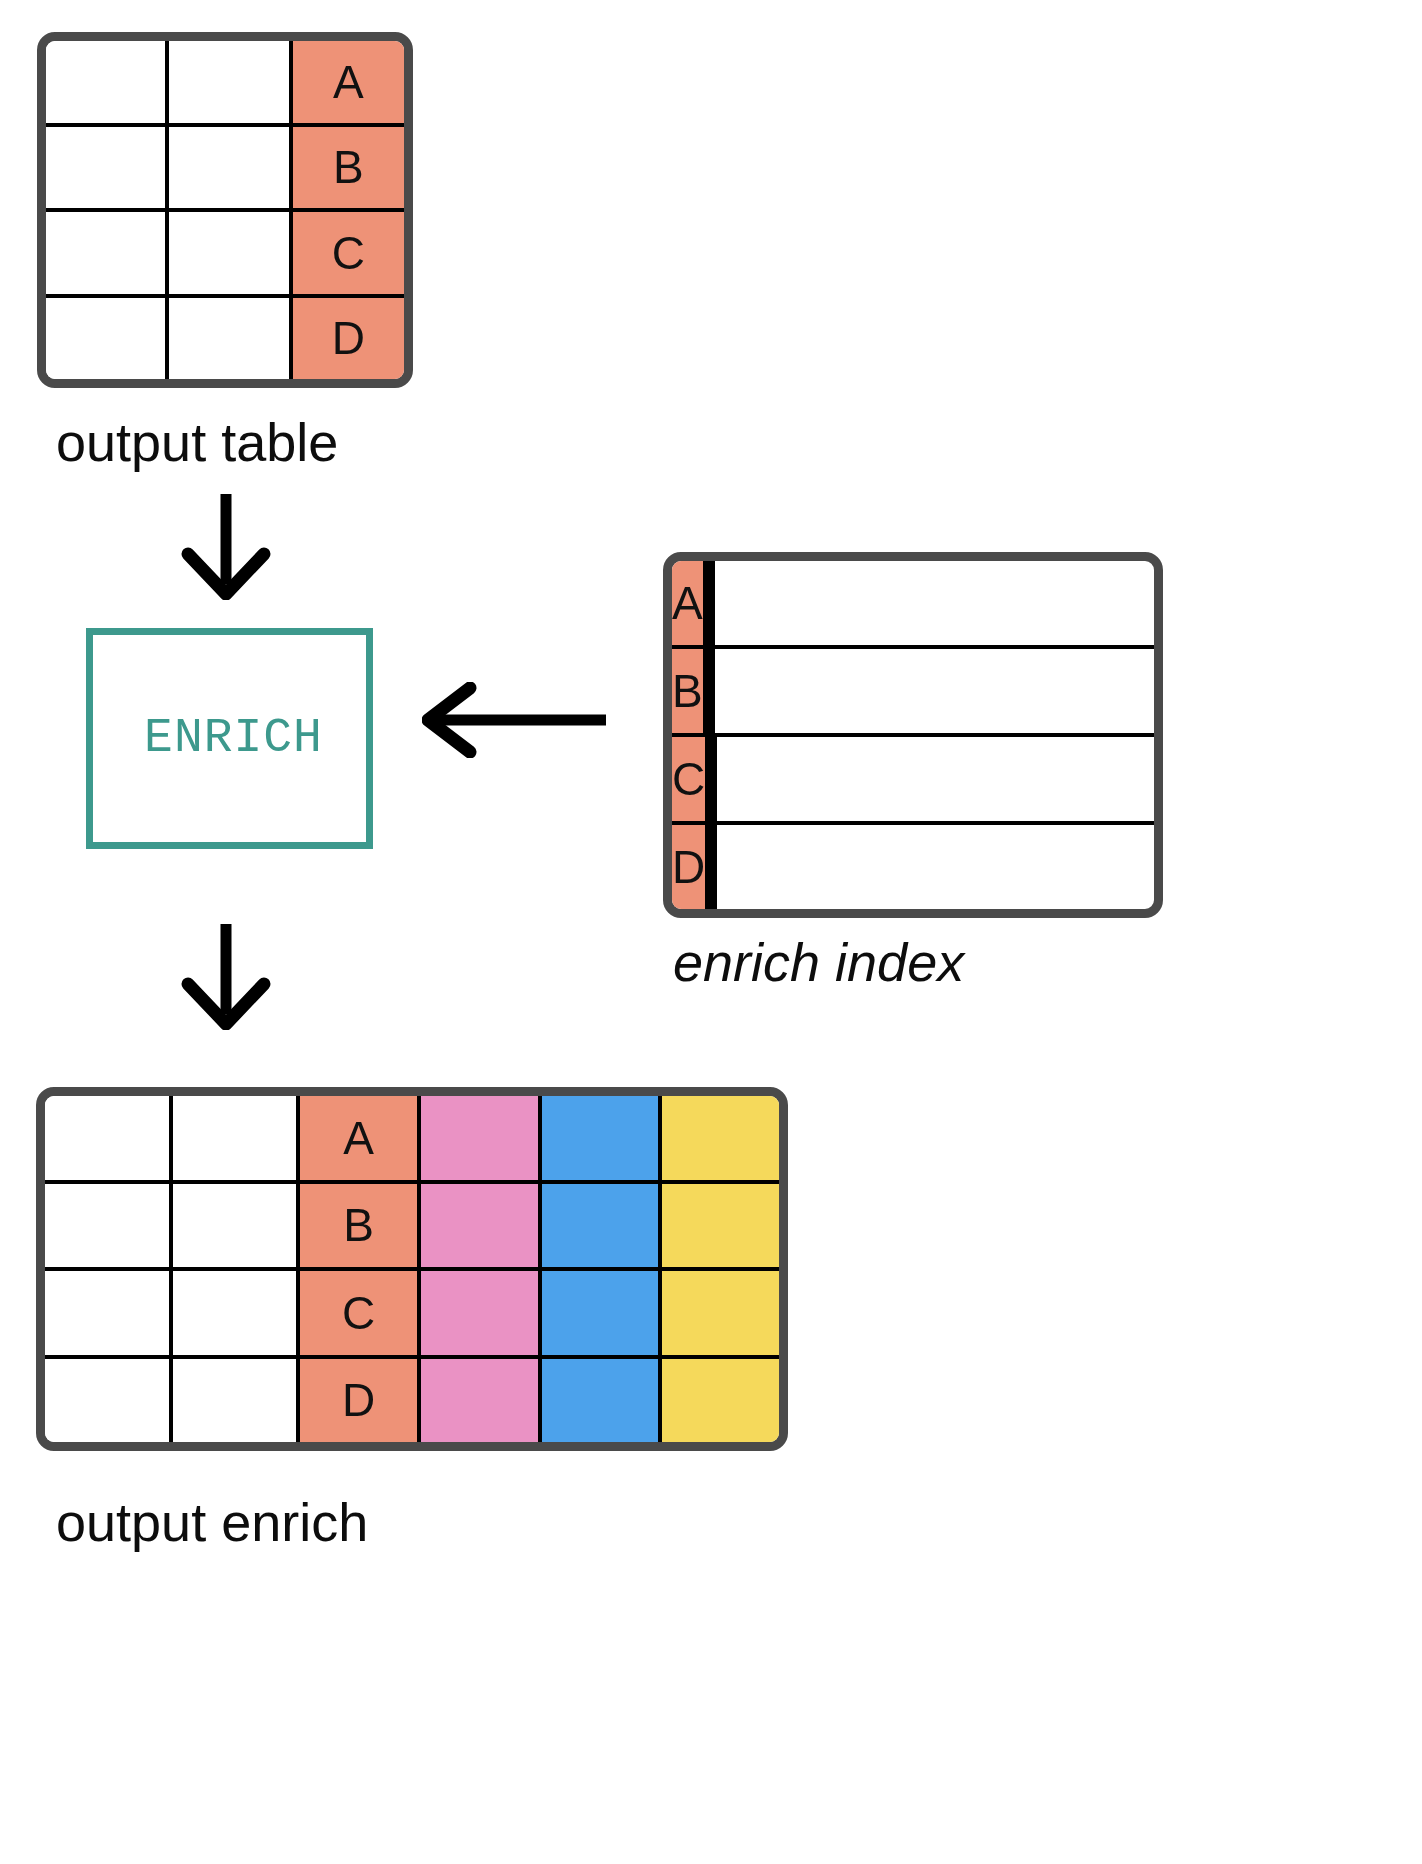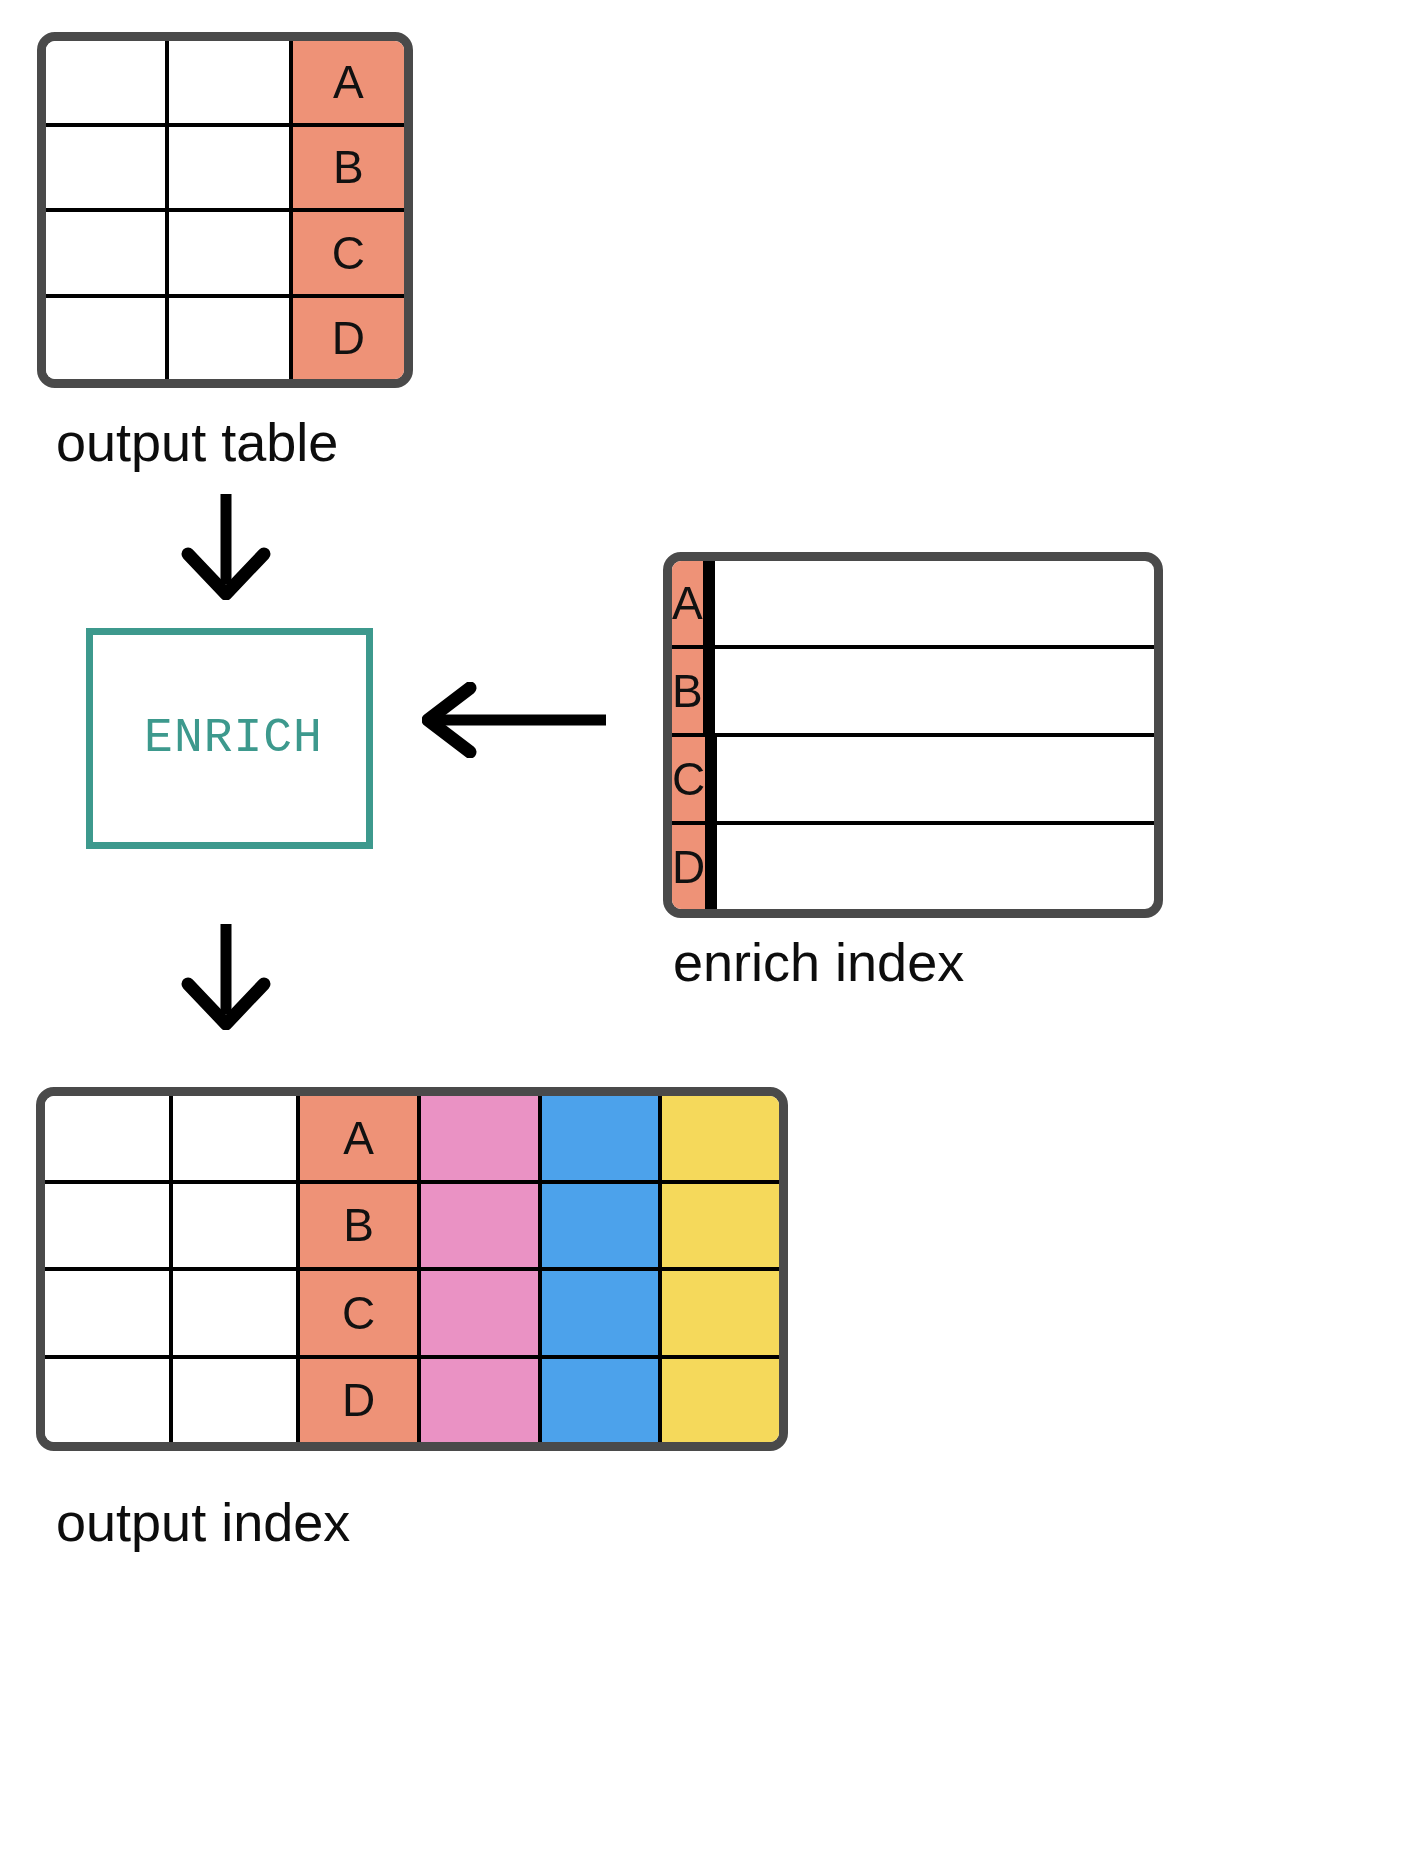--- a/index.html
+++ b/index.html
@@ -165,21 +165,21 @@
       <div class="cell c-yellow"></div>
     </div>
     <div class="tbl-row">
       <div class="cell c-salmon">D</div>
       <div class="cell c-pink"></div>
       <div class="cell c-blue"></div>
       <div class="cell c-yellow"></div>
     </div>
   </div>
 
-  <div class="caption" style="left:673px; top:935px;">enrich index</div>
+  <div class="caption" style="left:673px; top:935px;font-style:italic;">enrich index</div>
 
   <div class="arrow" style="left:178px; top:922px;">
     <svg width="96" height="108" viewBox="0 0 96 108">
       <line x1="48" y1="2" x2="48" y2="92" stroke="#000000" stroke-width="11" stroke-linecap="butt"></line>
       <path d="M 10 62 L 48 102 L 86 62" fill="none" stroke="#000000" stroke-width="13" stroke-linecap="round" stroke-linejoin="round"></path>
     </svg>
   </div>
 
   <div class="tbl" id="output-table" style="left:36px; top:1087px; width:752px; height:364px;">
     <div class="tbl-row">
@@ -209,15 +209,15 @@
     <div class="tbl-row">
       <div class="cell c-white" style="flex:1.06"></div>
       <div class="cell c-white" style="flex:1.06"></div>
       <div class="cell c-salmon" style="flex:1.00">D</div>
       <div class="cell c-pink" style="flex:1.00"></div>
       <div class="cell c-blue" style="flex:1.00"></div>
       <div class="cell c-yellow" style="flex:1.00"></div>
     </div>
   </div>
 
-  <div class="caption" style="left:56px; top:1495px;">output index</div>
+  <div class="caption" style="left:56px; top:1495px;">output enrich</div>
 
 </div>
 
 </body></html>

